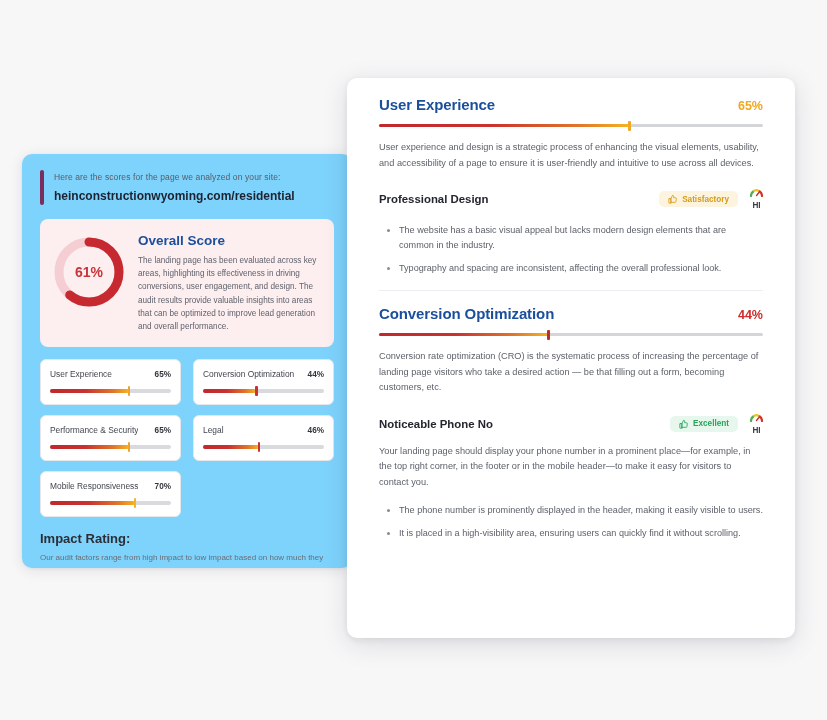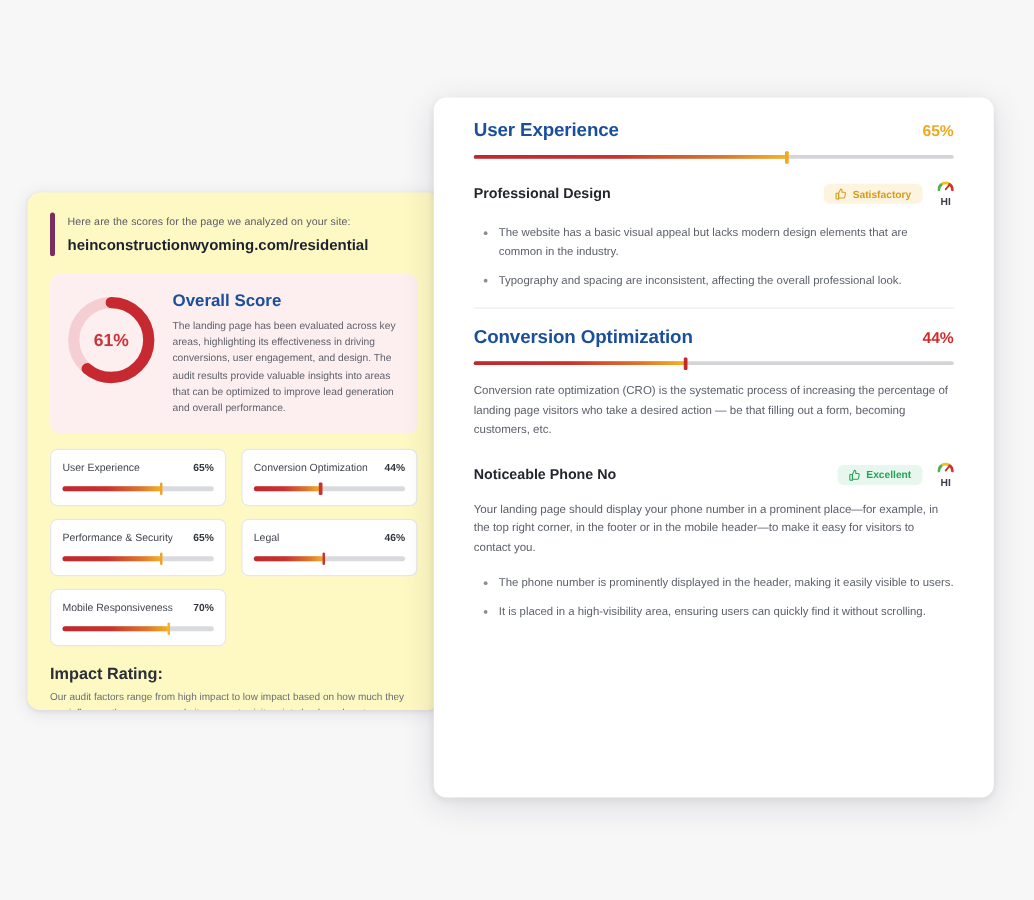--- a/index.html
+++ b/index.html
@@ -16,21 +16,21 @@
     -webkit-font-smoothing: antialiased;
   }
 
   
   #left-panel {
     position: absolute;
     left: 22px;
     top: 154px;
     width: 330px;
     height: 414px;
-    background: #fef9c3;
+    background: #7dd3fc;
     border-radius: 10px;
     box-shadow: 0 2px 14px rgba(30,30,50,0.10), 0 1px 3px rgba(30,30,50,0.06);
     overflow: hidden;
   }
   .lp-inner {
     padding: 16px 18px 0 18px;
   }
   .url-block {
     display: flex;
     gap: 10px;
@@ -383,20 +383,21 @@
   <div class="rp-inner" id="sections-host">
       <div>
         <div class="sec-head">
           <div class="sec-title">User Experience</div>
           <div class="sec-pct amber">65%</div>
         </div>
         <div class="sec-bar">
           <div class="bar-fill" style="width: 65%;"></div>
           <div class="bar-knob" style="left: 65%; background: rgb(242, 168, 35);"></div>
         </div>
+        <div class="sec-desc">User experience and design is a strategic process of enhancing the visual elements, usability, and accessibility of a page to ensure it is user-friendly and intuitive to use across all devices.</div>
         <div class="sub-head">
           <div class="sub-title">Professional Design</div>
           <div class="sub-badges">
             <span class="pill amber">
               <span>
                 <svg class="icon-svg" width="10" height="10" viewBox="0 0 24 24" fill="none" stroke="#d79a17" stroke-width="2" stroke-linecap="round" stroke-linejoin="round">
                   <path d="M7 22V11M7 11l4-8a2.5 2.5 0 0 1 2.5 2.5V9h4.5a2 2 0 0 1 2 2.3l-1.1 7A2 2 0 0 1 17 20H7"></path>
                   <rect x="2" y="11" width="5" height="11" rx="1"></rect>
                 </svg>
               </span>

